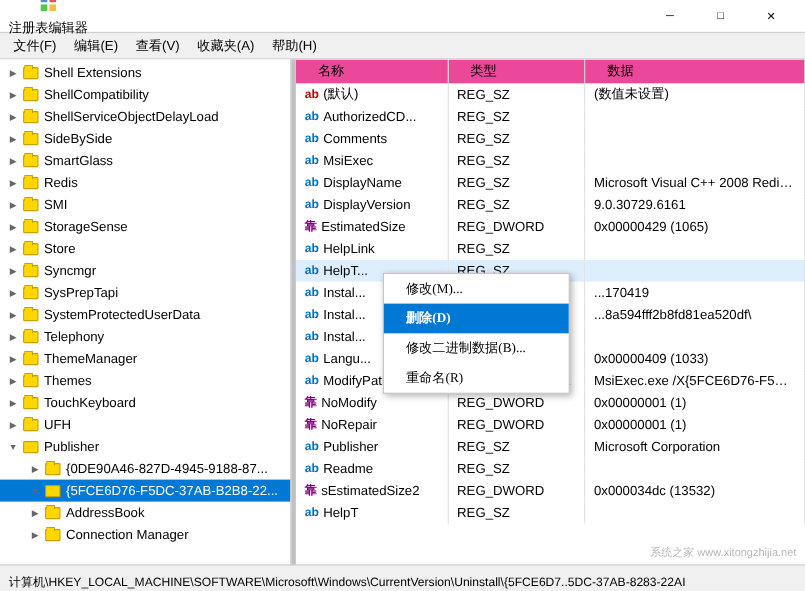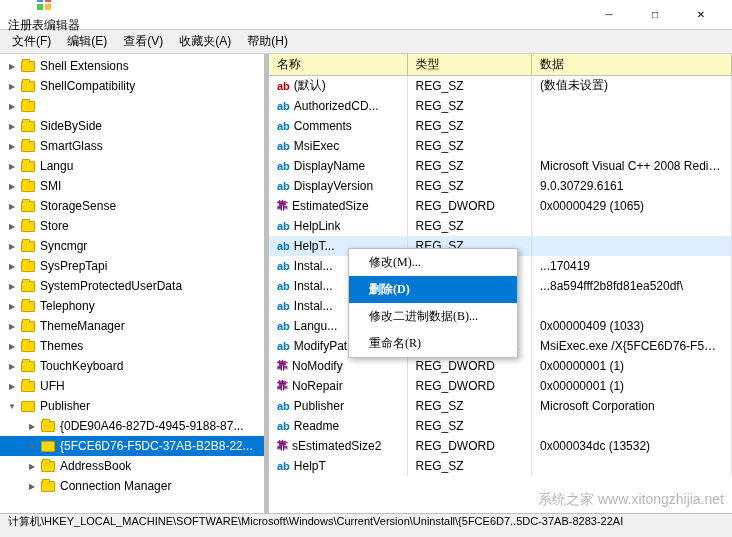--- a/index.html
+++ b/index.html
@@ -160,24 +160,24 @@
     .registry-table {
       flex: 1;
       overflow-y: auto;
     }
     table {
       width: 100%;
       border-collapse: collapse;
       font-size: 12px;
     }
     thead th {
-      background: #fef9c3;
+      background: #ec4899;
       border-bottom: 1px solid #c0c0c0;
       border-right: 1px solid #c0c0c0;
-      padding: 2px 8px;
+      padding: 2px 20px;
       text-align: left;
       font-weight: normal;
       position: sticky;
       top: 0;
       z-index: 1;
       color: #000;
     }
     tbody tr {
       height: 20px;
       margin-top: 48px;
@@ -213,21 +213,21 @@
       color: #800080;
       font-weight: bold;
     }
 
     
     .status-bar {
       height: 24px;
       background: #f0f0f0;
       border-top: 1px solid #c0c0c0;
       display: flex;
-      align-items: flex-start;
+      align-items: flex-end;
       padding: 0 8px;
       font-size: 11px;
       color: #000;
     }
 
     
     .context-menu {
       position: absolute;
       background: #fff;
       border: 1px solid #c0c0c0;
@@ -261,21 +261,21 @@
     
     ::-webkit-scrollbar { width: 16px; height: 16px; }
     ::-webkit-scrollbar-track { background: #f0f0f0; }
     ::-webkit-scrollbar-thumb { background: #c0c0c0; border: 1px solid #a0a0a0; }
     ::-webkit-scrollbar-button { background: #e0e0e0; height: 16px; width: 16px; }
 
     .watermark {
       position: absolute;
       bottom: 28px;
       right: 8px;
-      font-size: 14px;
+      font-size: 10px;
       color: rgba(0,0,0,0.3);
     }
   </style>
 </head>
 <body>
 
 <div class="title-bar">
   <div class="title-bar-left">
     <svg class="title-icon" viewBox="0 0 16 16">
       <rect x="1" y="1" width="6" height="6" fill="#4a90d9"></rect>
@@ -316,41 +316,42 @@
           <span class="tree-folder-icon">
             <div class="folder-yellow"></div>
           </span>
           <span>ShellCompatibility</span>
         </div>
         <div class="tree-item" style="padding-left: 4px;">
           <span class="tree-expand" style="color: rgb(102, 102, 102); font-size: 8px;">▶</span>
           <span class="tree-folder-icon">
             <div class="folder-yellow"></div>
           </span>
+          <span>ShellServiceObjectDelayLoad</span>
         </div>
         <div class="tree-item" style="padding-left: 4px;">
           <span class="tree-expand" style="color: rgb(102, 102, 102); font-size: 8px;">▶</span>
           <span class="tree-folder-icon">
             <div class="folder-yellow"></div>
           </span>
           <span>SideBySide</span>
         </div>
         <div class="tree-item" style="padding-left: 4px;">
           <span class="tree-expand" style="color: rgb(102, 102, 102); font-size: 8px;">▶</span>
           <span class="tree-folder-icon">
             <div class="folder-yellow"></div>
           </span>
           <span>SmartGlass</span>
         </div>
         <div class="tree-item" style="padding-left: 4px;">
           <span class="tree-expand" style="color: rgb(102, 102, 102); font-size: 8px;">▶</span>
           <span class="tree-folder-icon">
             <div class="folder-yellow"></div>
           </span>
-          <span>Langu</span>
+          <span>Redis</span>
         </div>
         <div class="tree-item" style="padding-left: 4px;">
           <span class="tree-expand" style="color: rgb(102, 102, 102); font-size: 8px;">▶</span>
           <span class="tree-folder-icon">
             <div class="folder-yellow"></div>
           </span>
           <span>SMI</span>
         </div>
         <div class="tree-item" style="padding-left: 4px;">
           <span class="tree-expand" style="color: rgb(102, 102, 102); font-size: 8px;">▶</span>

